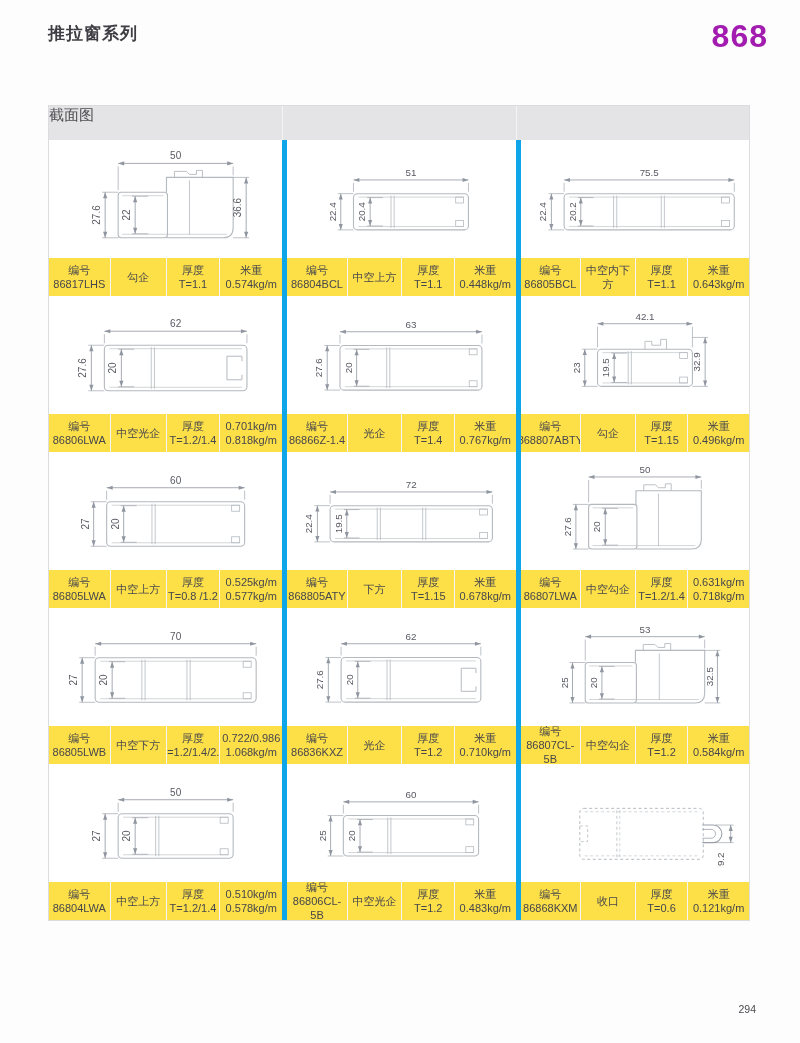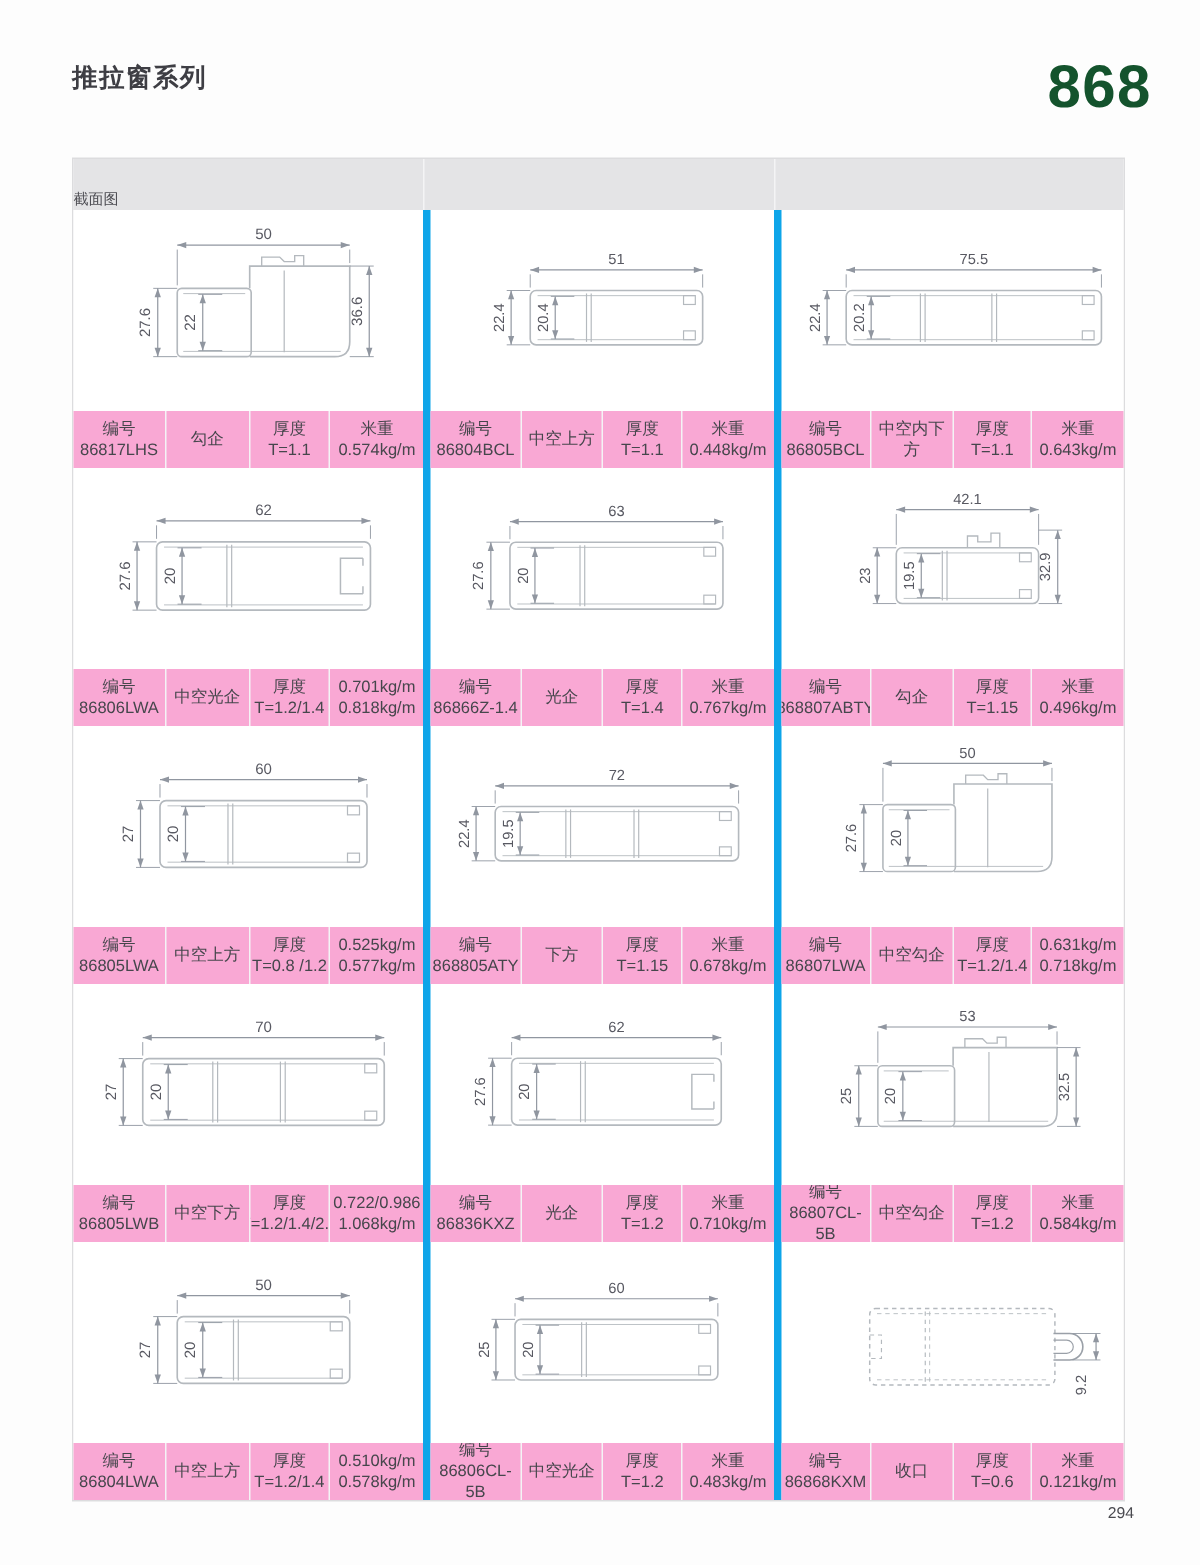--- a/index.html
+++ b/index.html
@@ -2,39 +2,39 @@
 <html><head>
 <meta charset="utf-8">
 <style>
   html,body{margin:0;padding:0;}
   body{
     width:800px;height:1043px;position:relative;overflow:hidden;
     background:#fdfdfd;color:#46464c;
     font-family:"Liberation Sans", sans-serif;
   }
   .page-header{
-    position:absolute;left:48px;top:40px;width:720px;
-    display:flex;justify-content:space-between;align-items:flex-start;gap:28px;
+    position:absolute;left:48px;top:22px;width:720px;
+    display:flex;justify-content:space-between;align-items:center;gap:28px;
   }
   .series-title{font-size:17px;font-weight:bold;color:#3e3e44;padding-bottom:6px;letter-spacing:1px;}
-  .page-number-big{font-size:40px;font-weight:bold;color:#14532d;line-height:.9;letter-spacing:1px;}
+  .page-number-big{font-size:32px;font-weight:bold;color:#a21caf;line-height:.9;letter-spacing:1px;}
   .table{
     position:absolute;left:48px;top:105px;width:700px;
     background:#ffffff;border:1px solid #dcdcde;
   }
   .thead{display:grid;grid-template-columns:1fr 1fr 1fr;background:#e4e4e6;height:34px;}
-  .thead > div{display:flex;align-items:flex-end;font-size:10px;color:#4c4c52;}
+  .thead > div{display:flex;align-items:flex-start;font-size:15px;color:#4c4c52;}
   .thead > div + div{border-left:1px solid #f4f4f5;}
   .trow{display:grid;grid-template-columns:1fr 1fr 1fr;}
   .cell{background:#fff;}
   .trow .cell + .cell{border-left:5px solid #0ea5e9;}
-  .drawing{height:134px;}
+  .drawing{height:118px;}
   .drawing svg{display:block;width:100%;height:122px;}
   .drawing svg text{font-size:10px;fill:#585962;font-family:"Liberation Sans", sans-serif;}
-  .spec{display:grid;grid-template-columns:26% 24% 23% 27%;background:#f9a8d4;height:38px;}
+  .spec{display:grid;grid-template-columns:26% 24% 23% 27%;background:#fde047;height:38px;}
   .spec-col{
     display:flex;flex-direction:column;justify-content:center;align-items:center;
     font-size:11px;line-height:14px;color:#46464c;text-align:center;overflow:hidden;
   }
   .spec-col + .spec-col{border-left:1px solid #f4f4f5;}
   .footer{position:absolute;top:1003px;right:44px;font-size:10.5px;color:#4a4a50;}
 </style>
 </head>
 <body>
 

